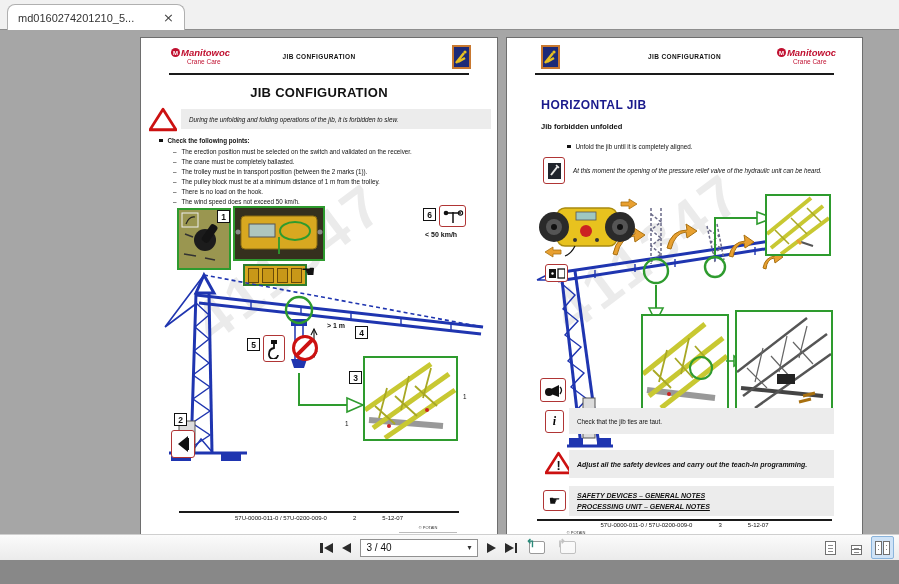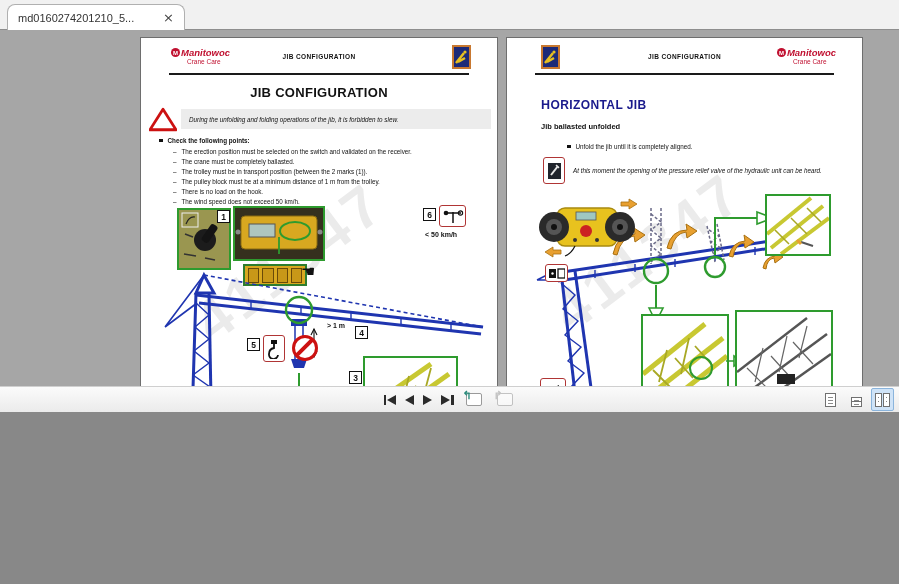--- a/index.html
+++ b/index.html
@@ -1,16 +1,16 @@
 <!DOCTYPE html>
 <html><head>
 <meta charset="utf-8">
 <style>
   html,body{margin:0;padding:0;background:#888;}
-  .screen{position:relative;width:899px;height:412px;background:#0369a1;font-family:"Liberation Sans",sans-serif;overflow:hidden;}
+  .screen{position:relative;width:899px;height:560px;background:#0369a1;font-family:"Liberation Sans",sans-serif;overflow:hidden;}
   .a{position:absolute;}
   
   .tabbar{position:absolute;top:0;left:0;right:0;height:30px;background:#f1f1f1;border-bottom:1px solid #8e8e8e;box-sizing:border-box;}
   .tab{position:absolute;left:7px;top:4px;width:178px;height:26px;background:#fff;border:1px solid #b0b0b0;border-bottom:none;border-radius:8px 8px 0 0;display:flex;align-items:center;padding:0 10px;box-sizing:border-box;}
   .tab-title{font-size:11px;color:#333;white-space:nowrap;overflow:hidden;flex:1;}
   .tab-close{font-size:13px;color:#444;margin-left:8px;font-family:"DejaVu Sans",sans-serif;}
   
   .canvas{position:absolute;top:30px;left:0;right:0;bottom:26px;background:#a6a6a6;}
   .page{position:absolute;top:7px;width:358px;height:508px;background:#fff;border:1px solid #6e6e6e;box-sizing:border-box;}
   .page.pl{left:140px;}.page.pr{left:506px;width:357px;}
@@ -255,21 +255,21 @@
       <div class="a logo" style="right:26px;top:9px;">
         <span class="logo-name">
             <span class="logo-mark">M</span>
             <span>Manitowoc</span>
           </span>
         <span class="logo-sub">Crane Care</span>
       </div>
       <div class="a rule" style="left:28px;right:28px;top:35px;"></div>
 
       <div class="a heading" style="left:34px;top:60px;">HORIZONTAL JIB</div>
-      <div class="a t6 tb" style="left:34px;top:84px;font-size:7.5px;">Jib ballasted unfolded</div>
+      <div class="a t6 tb" style="left:34px;top:84px;font-size:7.5px;">Jib forbidden unfolded</div>
       <div class="a t6 sqb nowrap" style="left:60px;top:105px;">Unfold the jib until it is completely aligned.</div>
 
       <div class="a redbox" style="left:36px;top:119px;width:22px;height:27px;">
         <svg width="15" height="20" viewBox="0 0 15 20">
             <rect x="1" y="2" width="13" height="16" fill="#20242c"></rect>
             <path d="M4,14 L11,5" stroke="#e8e8e8" stroke-width="2"></path>
             <path d="M9,4 l3,3" stroke="#e8e8e8" stroke-width="1.4"></path>
           </svg>
       </div>
       <div class="a t6 ti nowrap" style="left:66px;top:129px;">At this moment the opening of the pressure relief valve of the hydraulic unit can be heard.</div>
@@ -436,20 +436,24 @@
 
   <div class="toolbar">
     <div class="nav-group">
       <span class="tbtn">
           <span class="vbar"></span>
           <span class="tri-l"></span>
         </span>
       <span class="tbtn">
           <span class="tri-l"></span>
         </span>
+      <span class="pagebox">
+        <span>3 / 40</span>
+        <span class="caret glyph">▾</span>
+      </span>
       <span class="tbtn">
           <span class="tri-r"></span>
         </span>
       <span class="tbtn">
           <span class="tri-r"></span>
           <span class="vbar"></span>
         </span>
       <span class="tbtn" style="width:22px;">
         <span class="winicon">
             <span class="arr" style="color:#2a8a7a;">↰</span>

